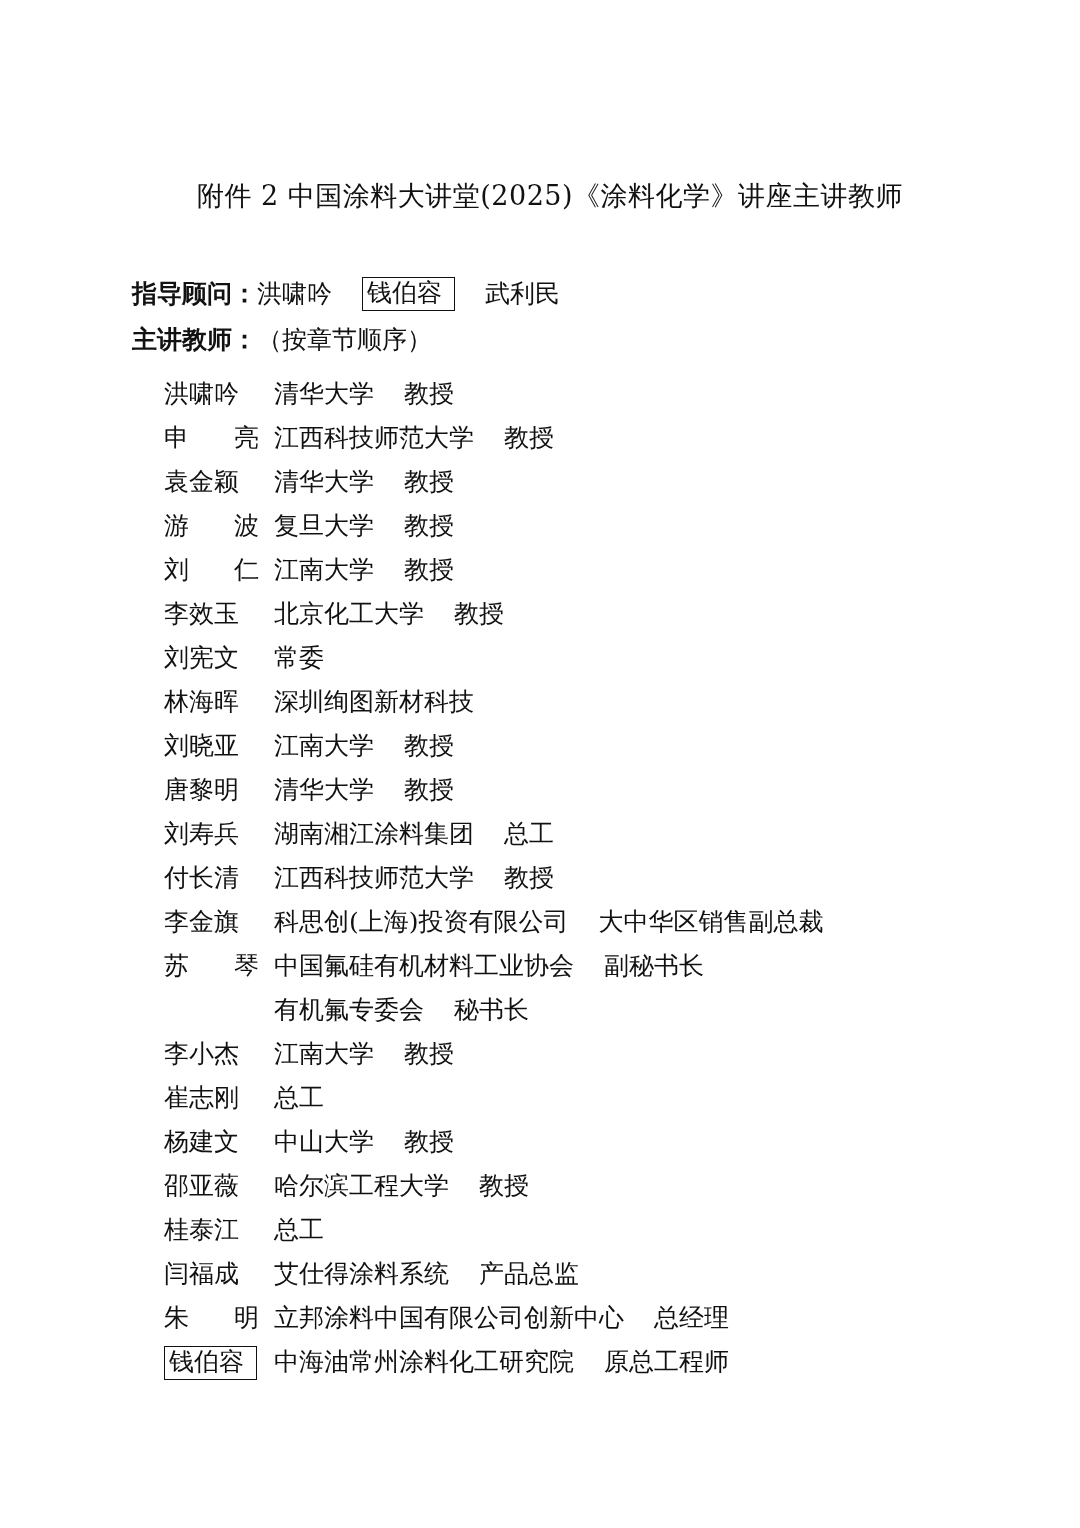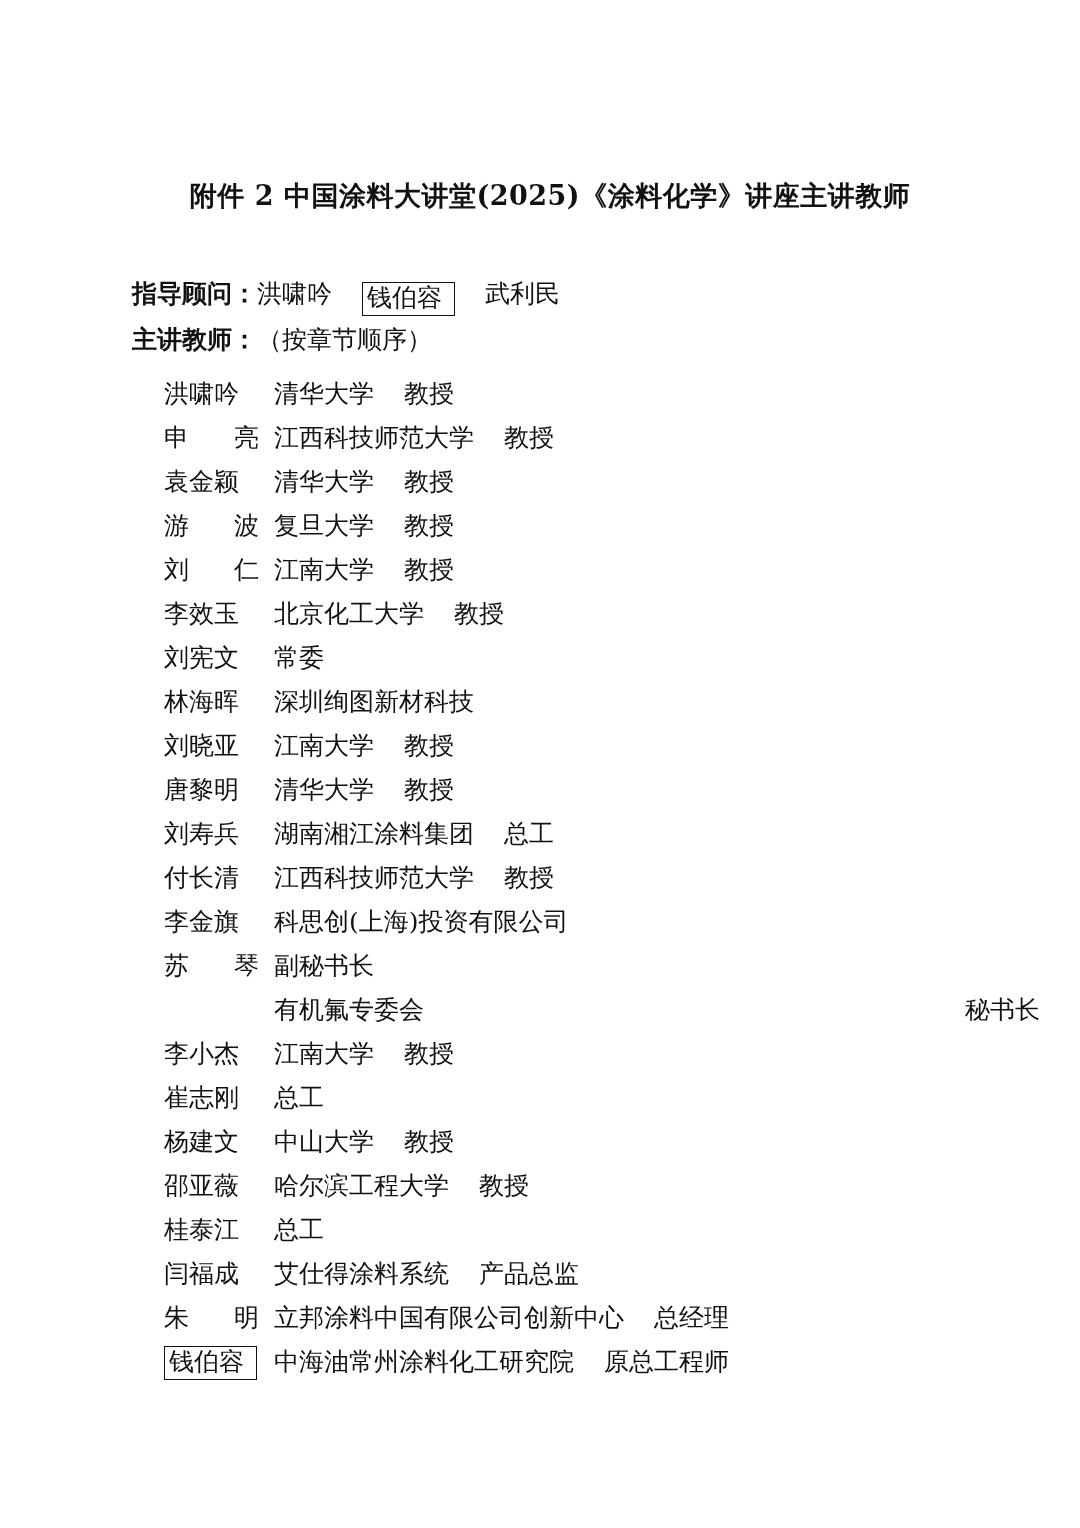--- a/index.html
+++ b/index.html
@@ -18,37 +18,37 @@
   .page {
     position: relative;
     width: 1080px;
     height: 1528px;
     box-sizing: border-box;
     padding: 0;
   }
   .doc-title {
     text-align: center;
     font-size: 27px;
-    font-weight: bold;
+    font-weight: normal;
     letter-spacing: 0.5px;
     margin-top: 178px;
     margin-left: 20px;
     white-space: nowrap;
   }
   .body-block {
     margin-top: 58px;
     padding-left: 132px;
     padding-right: 40px;
   }
   .line {
     font-size: 25px;
     line-height: 44px;
     white-space: nowrap;
     display: flex;
-    align-items: flex-end;
+    align-items: center;
   }
   .lead {
     font-weight: bold;
     font-size: 25px;
   }
   .boxed {
     border: 1.5px solid #111;
     padding: 1px 12px 2px 4px;
     display: inline-block;
     line-height: 1.15;
@@ -87,21 +87,20 @@
     flex: 0 0 110px;
   }
   .t-org {
     margin-right: 30px;
   }
   .t-role {
     margin-right: 0;
   }
   .t-cont {
     padding-left: 142px;
-    justify-content: space-between;
   }
 </style>
 </head>
 <body>
 
 <div class="page">
 
   <div class="doc-title">附件 2    中国涂料大讲堂(2025)《涂料化学》讲座主讲教师</div>
 
   <div class="body-block">
@@ -188,24 +187,26 @@
 
       <div class="t-row">
         <span class="t-name">付长清</span>
         <span class="t-org">江西科技师范大学</span>
         <span class="t-role">教授</span>
       </div>
 
       <div class="t-row">
         <span class="t-name">李金旗</span>
         <span class="t-org">科思创(上海)投资有限公司</span>
+        <span class="t-role">大中华区销售副总裁</span>
       </div>
 
       <div class="t-row">
         <span class="t-name spaced">苏  琴</span>
+        <span class="t-org">中国氟硅有机材料工业协会</span>
         <span class="t-role">副秘书长</span>
       </div>
 
       <div class="t-row t-cont">
         <span class="t-org">有机氟专委会</span>
         <span class="t-role">秘书长</span>
       </div>
 
       <div class="t-row">
         <span class="t-name">李小杰</span>

